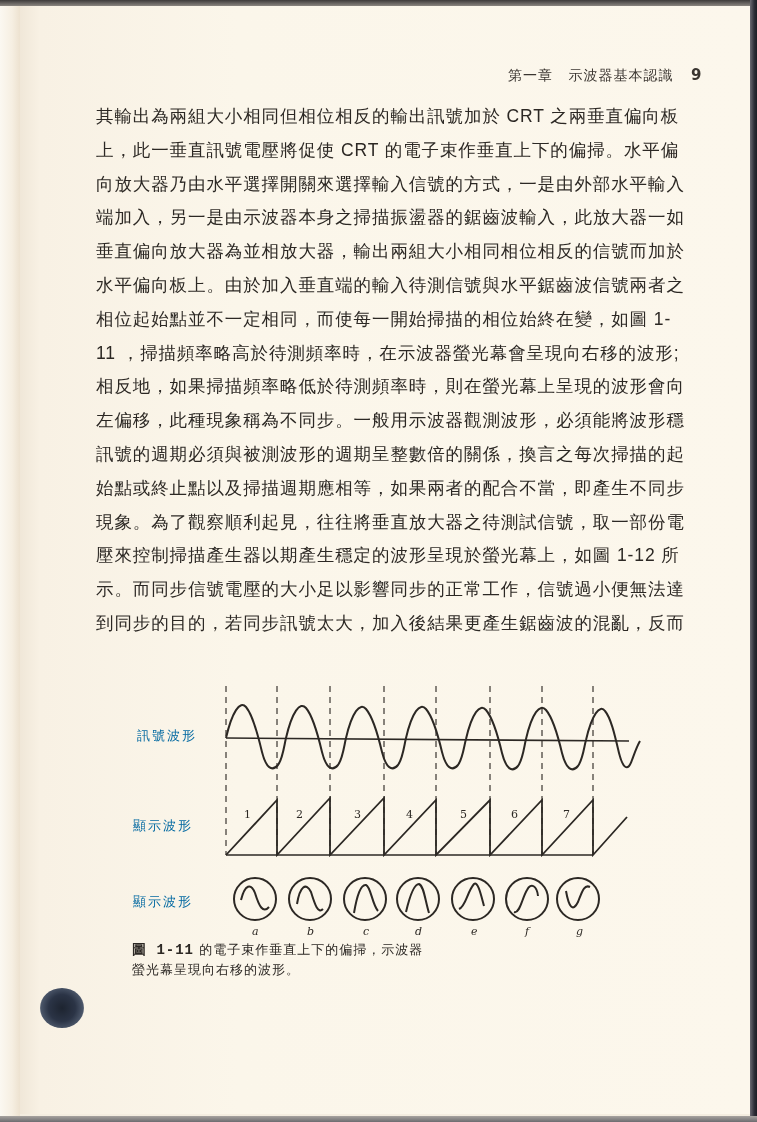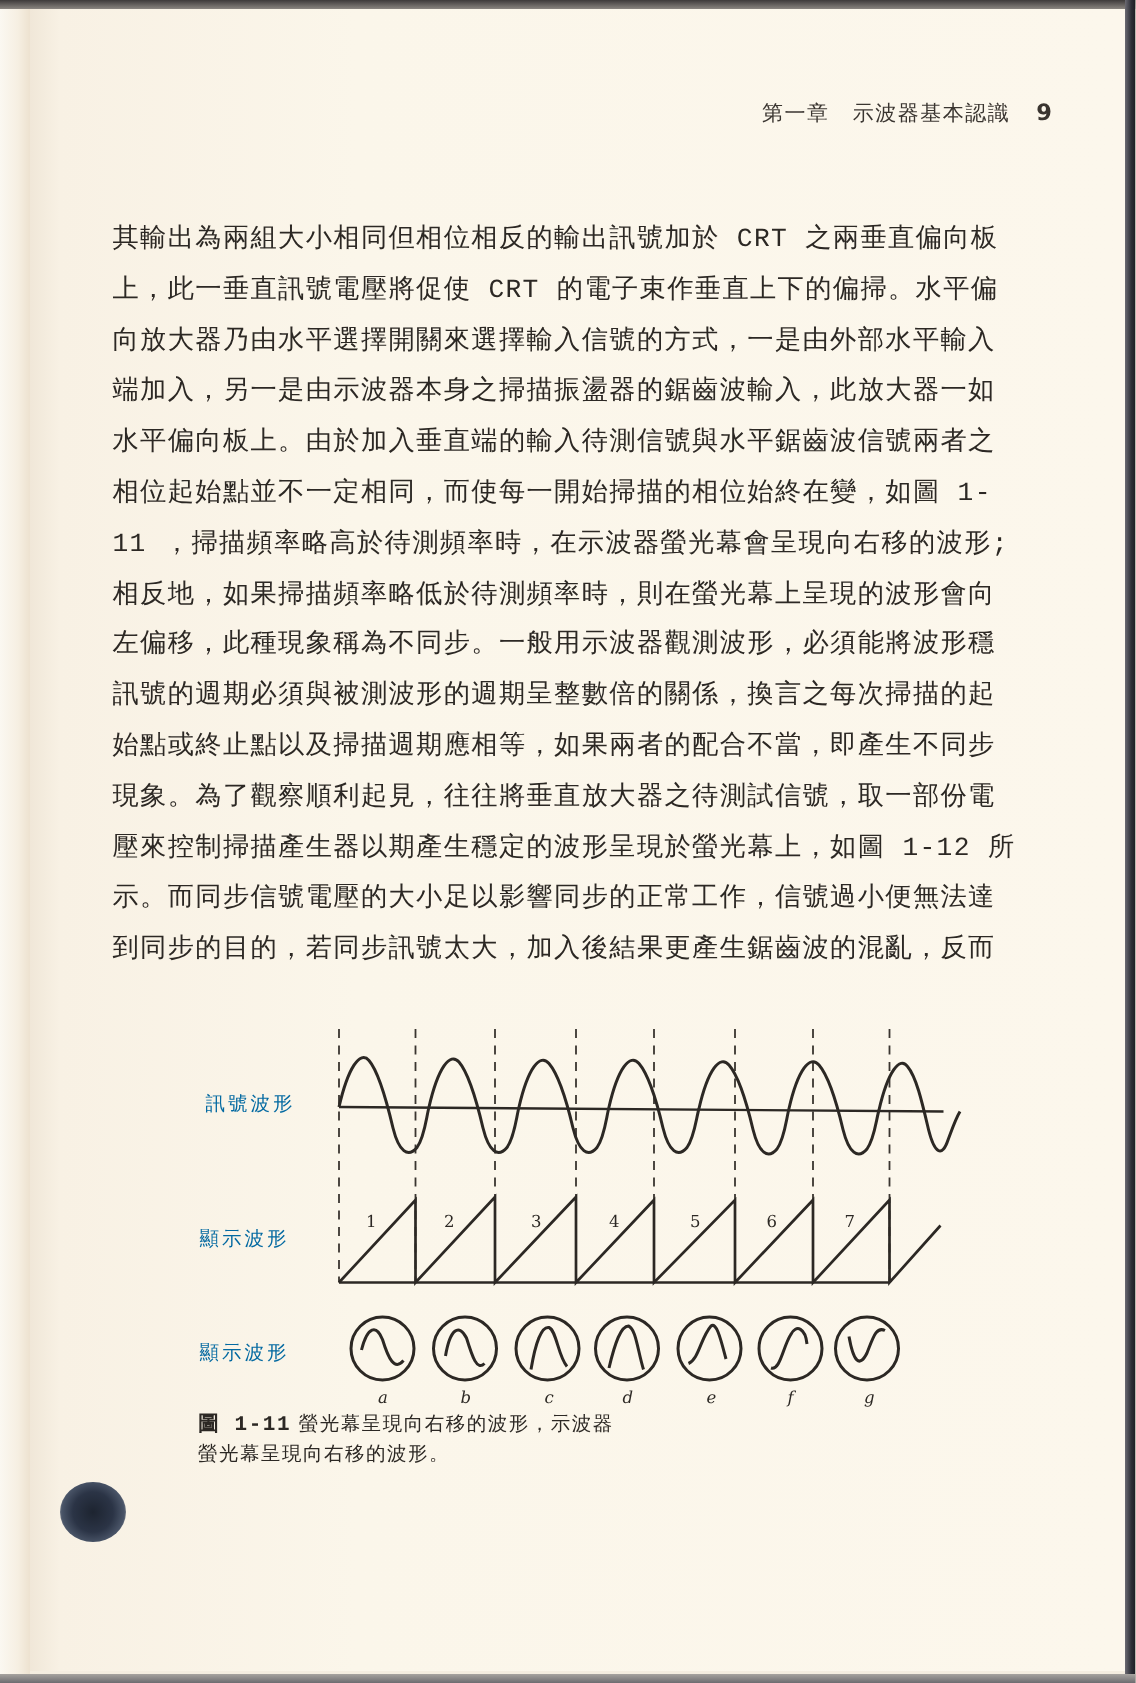--- a/index.html
+++ b/index.html
@@ -31,25 +31,24 @@
     }
     .header {
       position: absolute; left: 480px; top: 66px; font-size: 14px;
       color: #3a3530; letter-spacing: 1px;
       font-family: "DejaVu Sans", "Liberation Sans", sans-serif;
       margin-left: 28px;
     }
     .header .chapter { margin-right: 10px; }
     .header .page-num { margin-left: 12px; font-weight: bold; font-size: 15px; }
     .body-text {
-      position: absolute; left: 75px; top: 100px; width: 600px;
+      position: absolute; left: 96px; top: 100px; width: 600px;
       font-size: 17.5px; line-height: 33.8px; color: #2c2824;
-      font-family: Liberation Mono, monospace;
+      font-family: Liberation Sans, sans-serif;
       letter-spacing: 0.9px;
-      margin-top: 44px;
     }
     .body-text .line { white-space: nowrap; height: 33.8px; }
     .fig-label {
       position: absolute; font-size: 13px; color: #0369a1; letter-spacing: 2px;
       font-family: "DejaVu Sans", "Liberation Sans", sans-serif;
     }
     .caption {
       position: absolute; left: 132px; top: 940px; font-size: 13px; line-height: 20px;
       color: #2c2824; font-family: "DejaVu Sans", "Liberation Sans", sans-serif;
       letter-spacing: 1px;
@@ -74,20 +73,21 @@
   <span class="chapter">第一章</span>
   <span>示波器基本認識</span>
   <span class="page-num">9</span>
 </div>
 
 <div class="body-text">
   <div class="line">其輸出為兩組大小相同但相位相反的輸出訊號加於 CRT 之兩垂直偏向板</div>
   <div class="line">上，此一垂直訊號電壓將促使 CRT 的電子束作垂直上下的偏掃。水平偏</div>
   <div class="line">向放大器乃由水平選擇開關來選擇輸入信號的方式，一是由外部水平輸入</div>
   <div class="line">端加入，另一是由示波器本身之掃描振盪器的鋸齒波輸入，此放大器一如</div>
+  <div class="line">垂直偏向放大器為並相放大器，輸出兩組大小相同相位相反的信號而加於</div>
   <div class="line">水平偏向板上。由於加入垂直端的輸入待測信號與水平鋸齒波信號兩者之</div>
   <div class="line">相位起始點並不一定相同，而使每一開始掃描的相位始終在變，如圖 1-</div>
   <div class="line"> 11 ，掃描頻率略高於待測頻率時，在示波器螢光幕會呈現向右移的波形;</div>
   <div class="line">相反地，如果掃描頻率略低於待測頻率時，則在螢光幕上呈現的波形會向</div>
   <div class="line">左偏移，此種現象稱為不同步。一般用示波器觀測波形，必須能將波形穩</div>
   <div class="line">訊號的週期必須與被測波形的週期呈整數倍的關係，換言之每次掃描的起</div>
   <div class="line">始點或終止點以及掃描週期應相等，如果兩者的配合不當，即產生不同步</div>
   <div class="line">現象。為了觀察順利起見，往往將垂直放大器之待測試信號，取一部份電</div>
   <div class="line">壓來控制掃描產生器以期產生穩定的波形呈現於螢光幕上，如圖 1-12 所</div>
   <div class="line">示。而同步信號電壓的大小足以影響同步的正常工作，信號過小便無法達</div>
@@ -156,18 +156,18 @@
     <text x="415" y="935">d</text>
     <text x="471" y="935">e</text>
     <text x="525" y="935">f</text>
     <text x="576" y="935">g</text>
   </g>
 </svg>
 
 <div class="caption">
   <div>
     <span class="fig-num">圖 1-11</span>
-    <span>螢光幕呈現向右移的波形，示波器</span>
+    <span>的電子束作垂直上下的偏掃，示波器</span>
   </div>
   <div>螢光幕呈現向右移的波形。</div>
 </div>
 
 <div class="hole"></div>
 
 </body></html>

